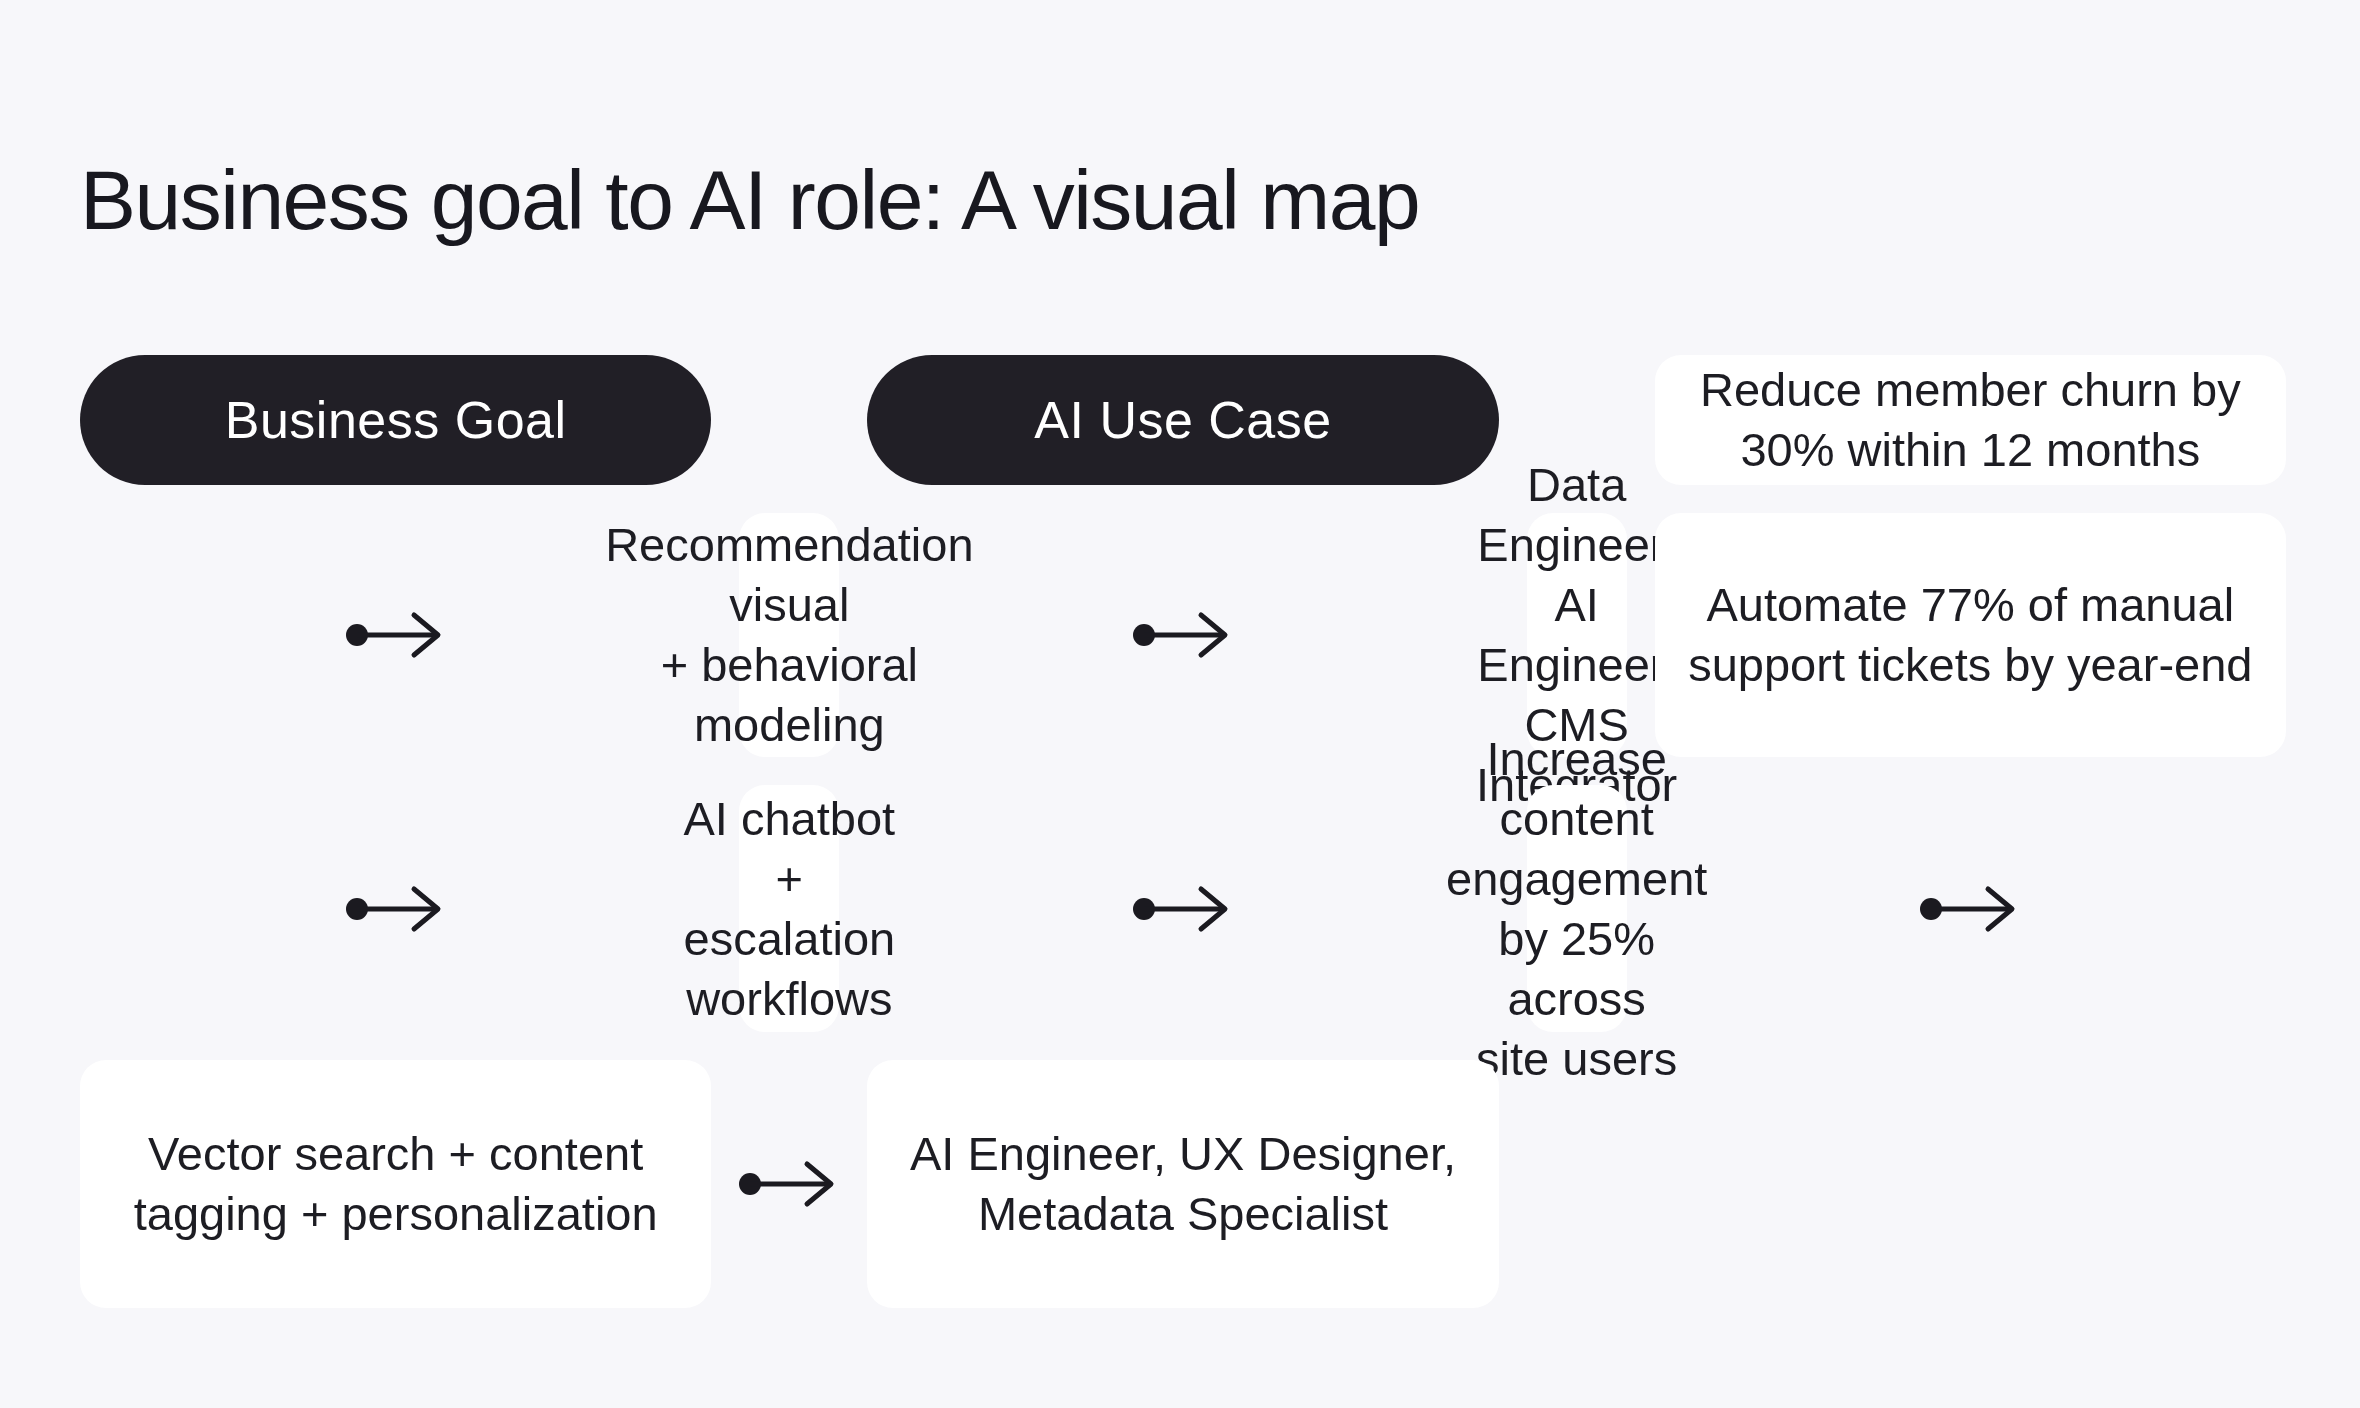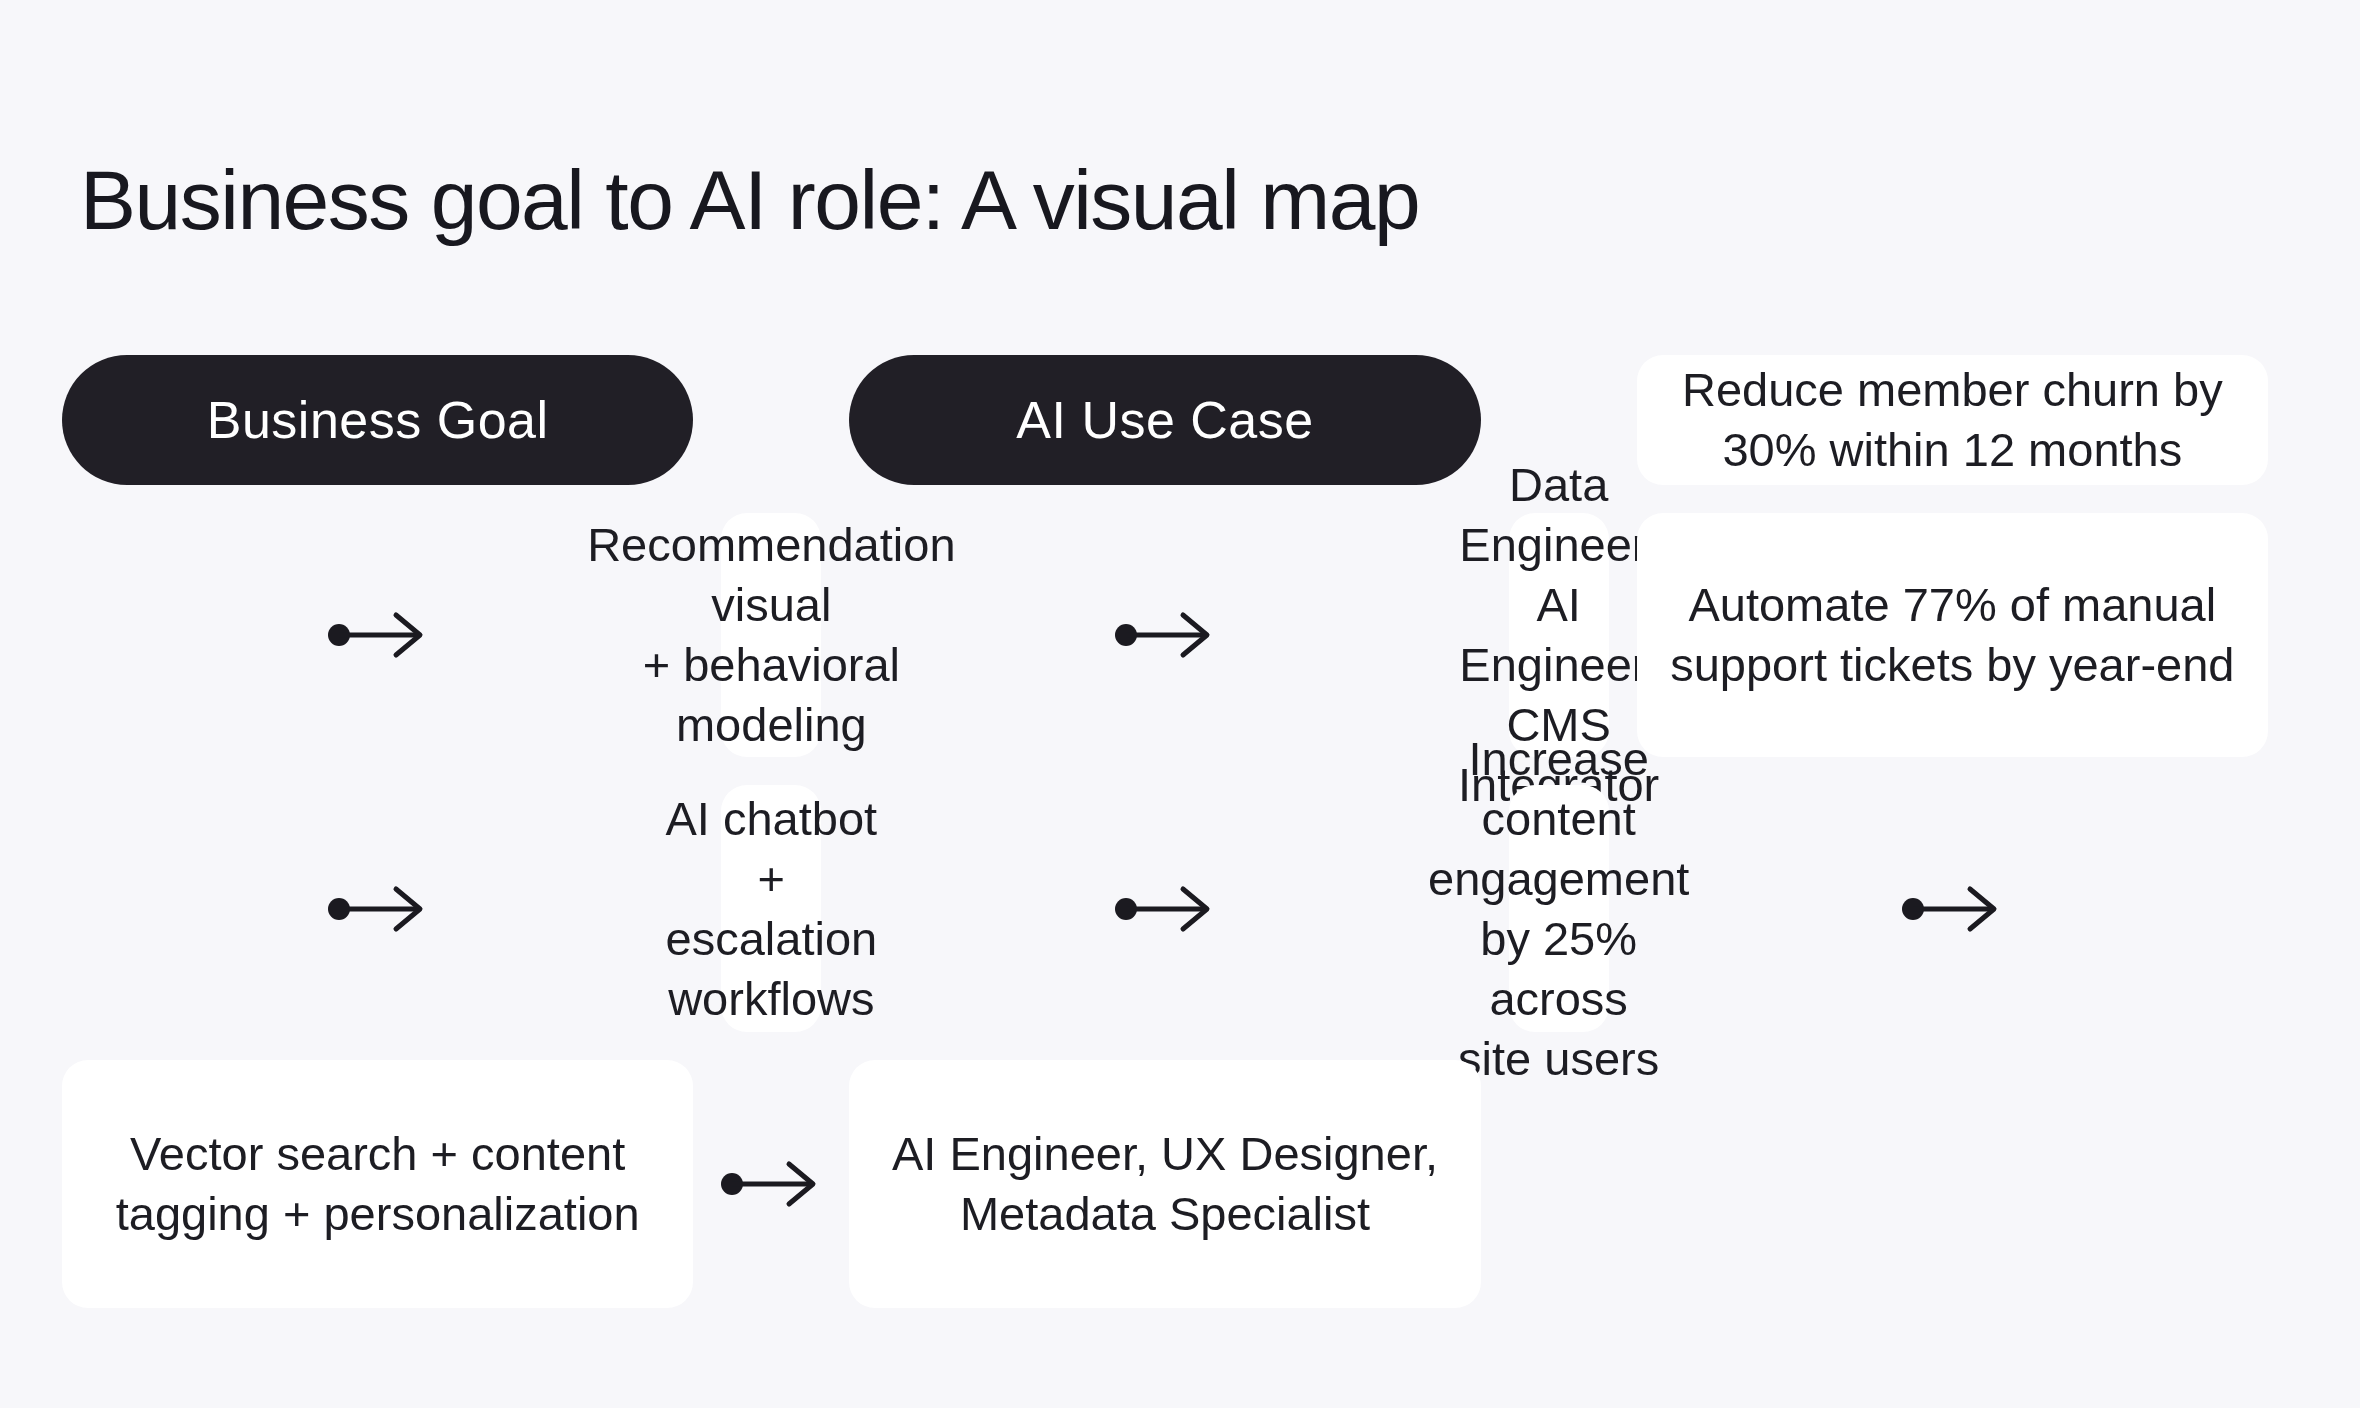--- a/index.html
+++ b/index.html
@@ -24,21 +24,21 @@
     left:80px;
     top:152px;
     font-size:84px;
     font-weight:400;
     letter-spacing:-1.5px;
     color:var(--title);
     white-space:nowrap;
   }
   .map{
     position:absolute;
-    left:62px;
+    left:80px;
     top:355px;
     width:2206px;
     display:grid;
     grid-template-columns:1fr 100px 1fr 100px 1fr;
     grid-template-rows:130px 244px 247px 248px;
     row-gap:33px;
     gap:28px;
   }
   .pill{
     background:var(--pill);

